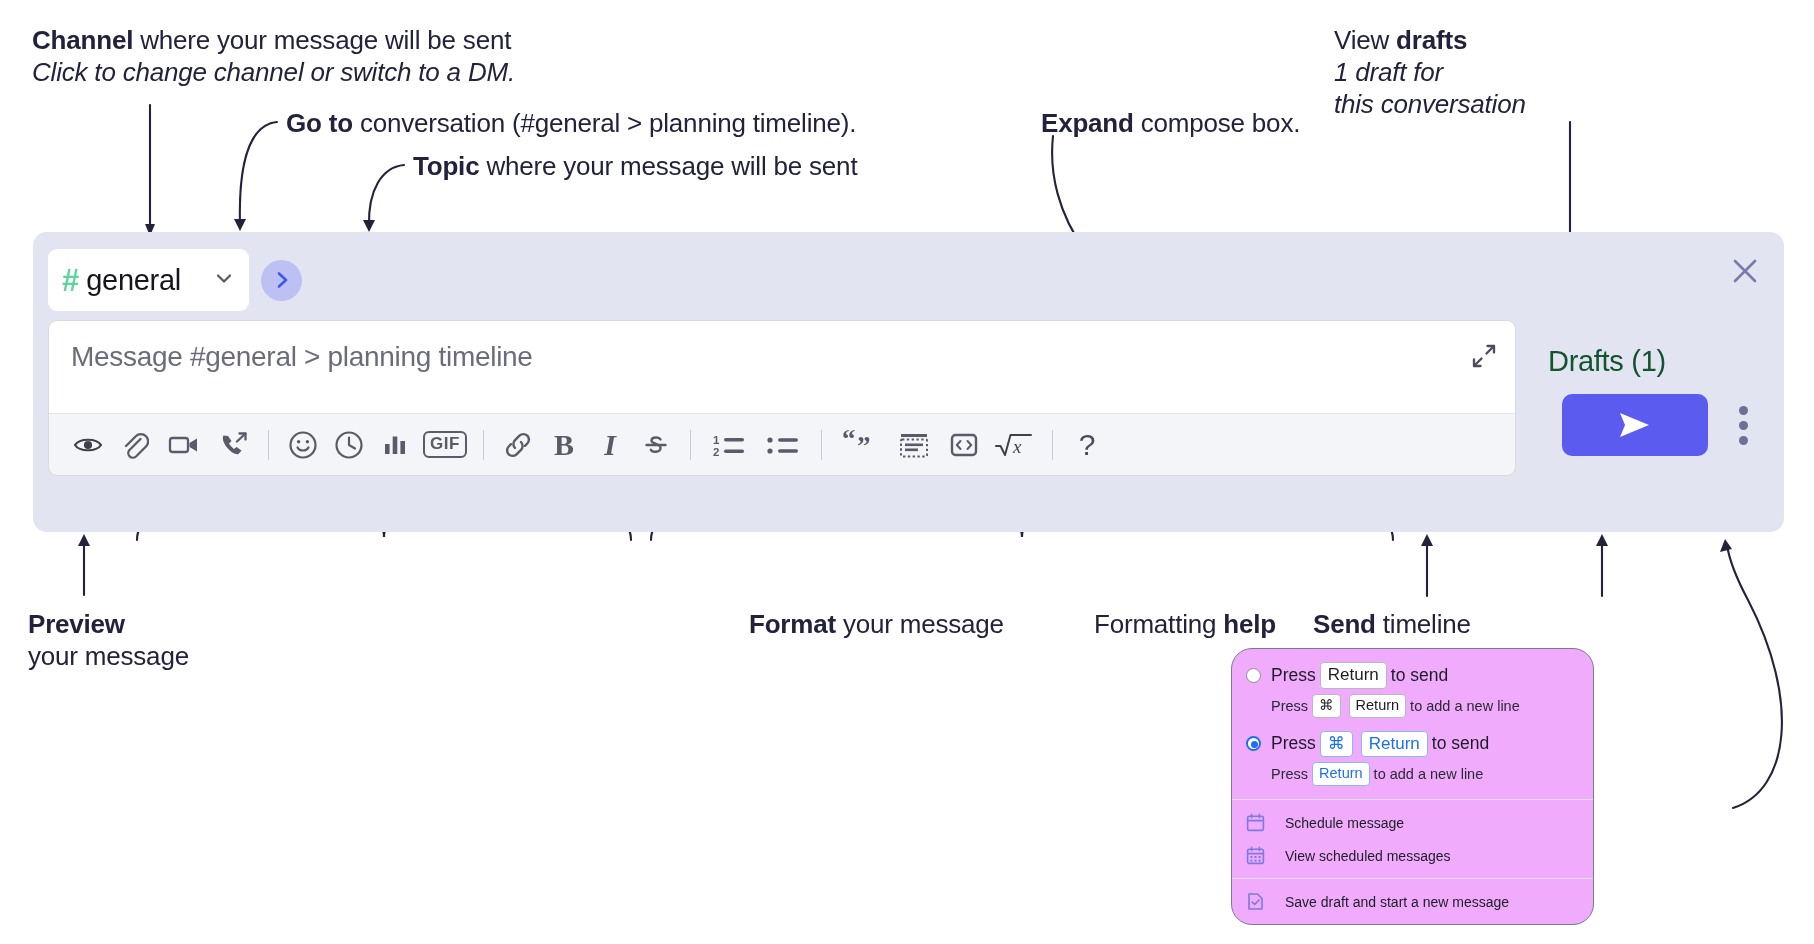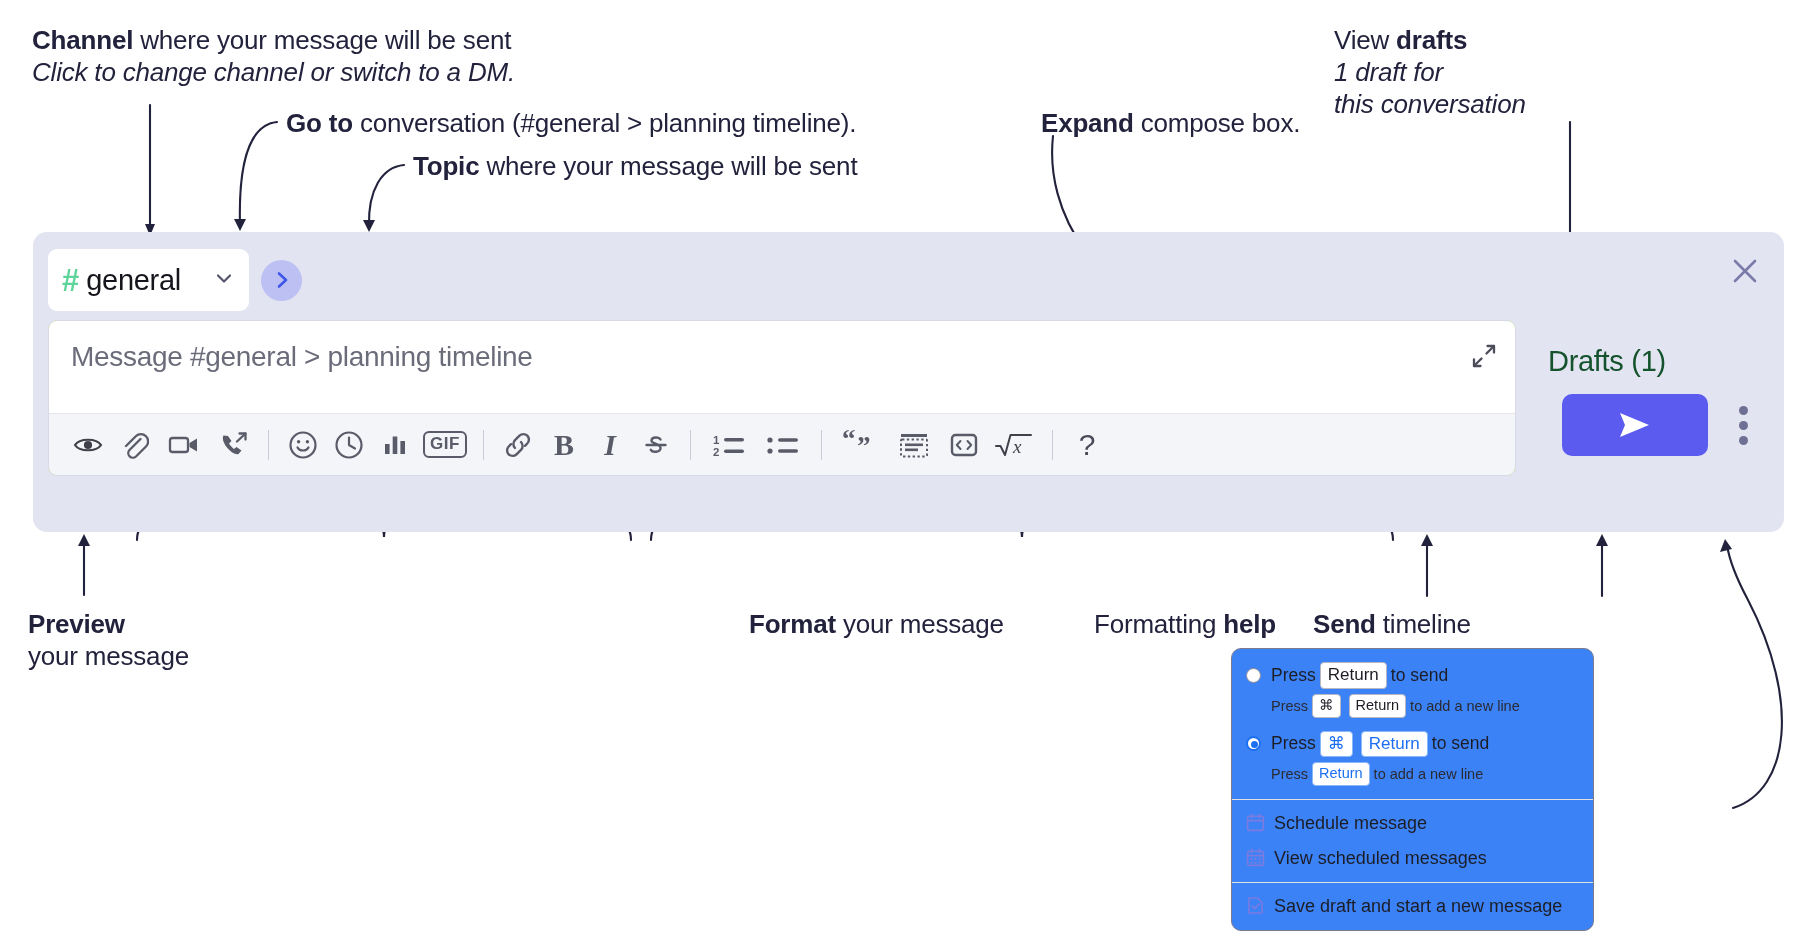--- a/index.html
+++ b/index.html
@@ -171,23 +171,23 @@
     position: absolute;
     right: 22px; top: 22px;
     cursor: pointer;
   }
 
   
   .dropdown {
     position: absolute;
     left: 1231px; top: 648px;
     width: 363px;
-    background: #3b82f6;
+    background: #f0abfc;
     border: 1.6px solid #7a7b8d;
-    border-radius: 10px;
+    border-radius: 21px;
     overflow: hidden;
     font-size: 17.5px;
     color: #1d1d26;
   }
   .dd-section { padding: 10px 0 9px; }
   .dd-radio-row {
     display: flex; align-items: center;
     padding: 3px 14px;
     cursor: pointer;
   }
@@ -219,25 +219,25 @@
     font-size: 14.5px;
     color: #1d1d26;
     background: #fff;
     min-width: 22px;
     line-height: 1.35;
   }
   .dd-radio-row .key { font-size: 17px; padding: 1px 7px; }
   .key.blue { border-color: #8cb7f7; color: #1d6ff2; }
   .dd-divider { height: 1px; background: #dfdfe6; }
   .dd-item {
-    display: flex; 
+    display: flex; align-items: center;
     padding: 7px 14px;
-    font-size: 18px;
-    cursor: pointer;
-    gap: 9px;
+    font-size: 14px;
+    cursor: pointer;
+    gap: 20px;
   }
   .dd-ico { width: 19px; height: 19px; display: flex; align-items: center; justify-content: center; flex: 0 0 auto; }
 </style>
 </head>
 <body>
 
 <div id="stage">
 
   <div class="anno" style="left:32px; top:24px;">
     <div><b>Channel</b><span> where your message will be sent</span></div>

